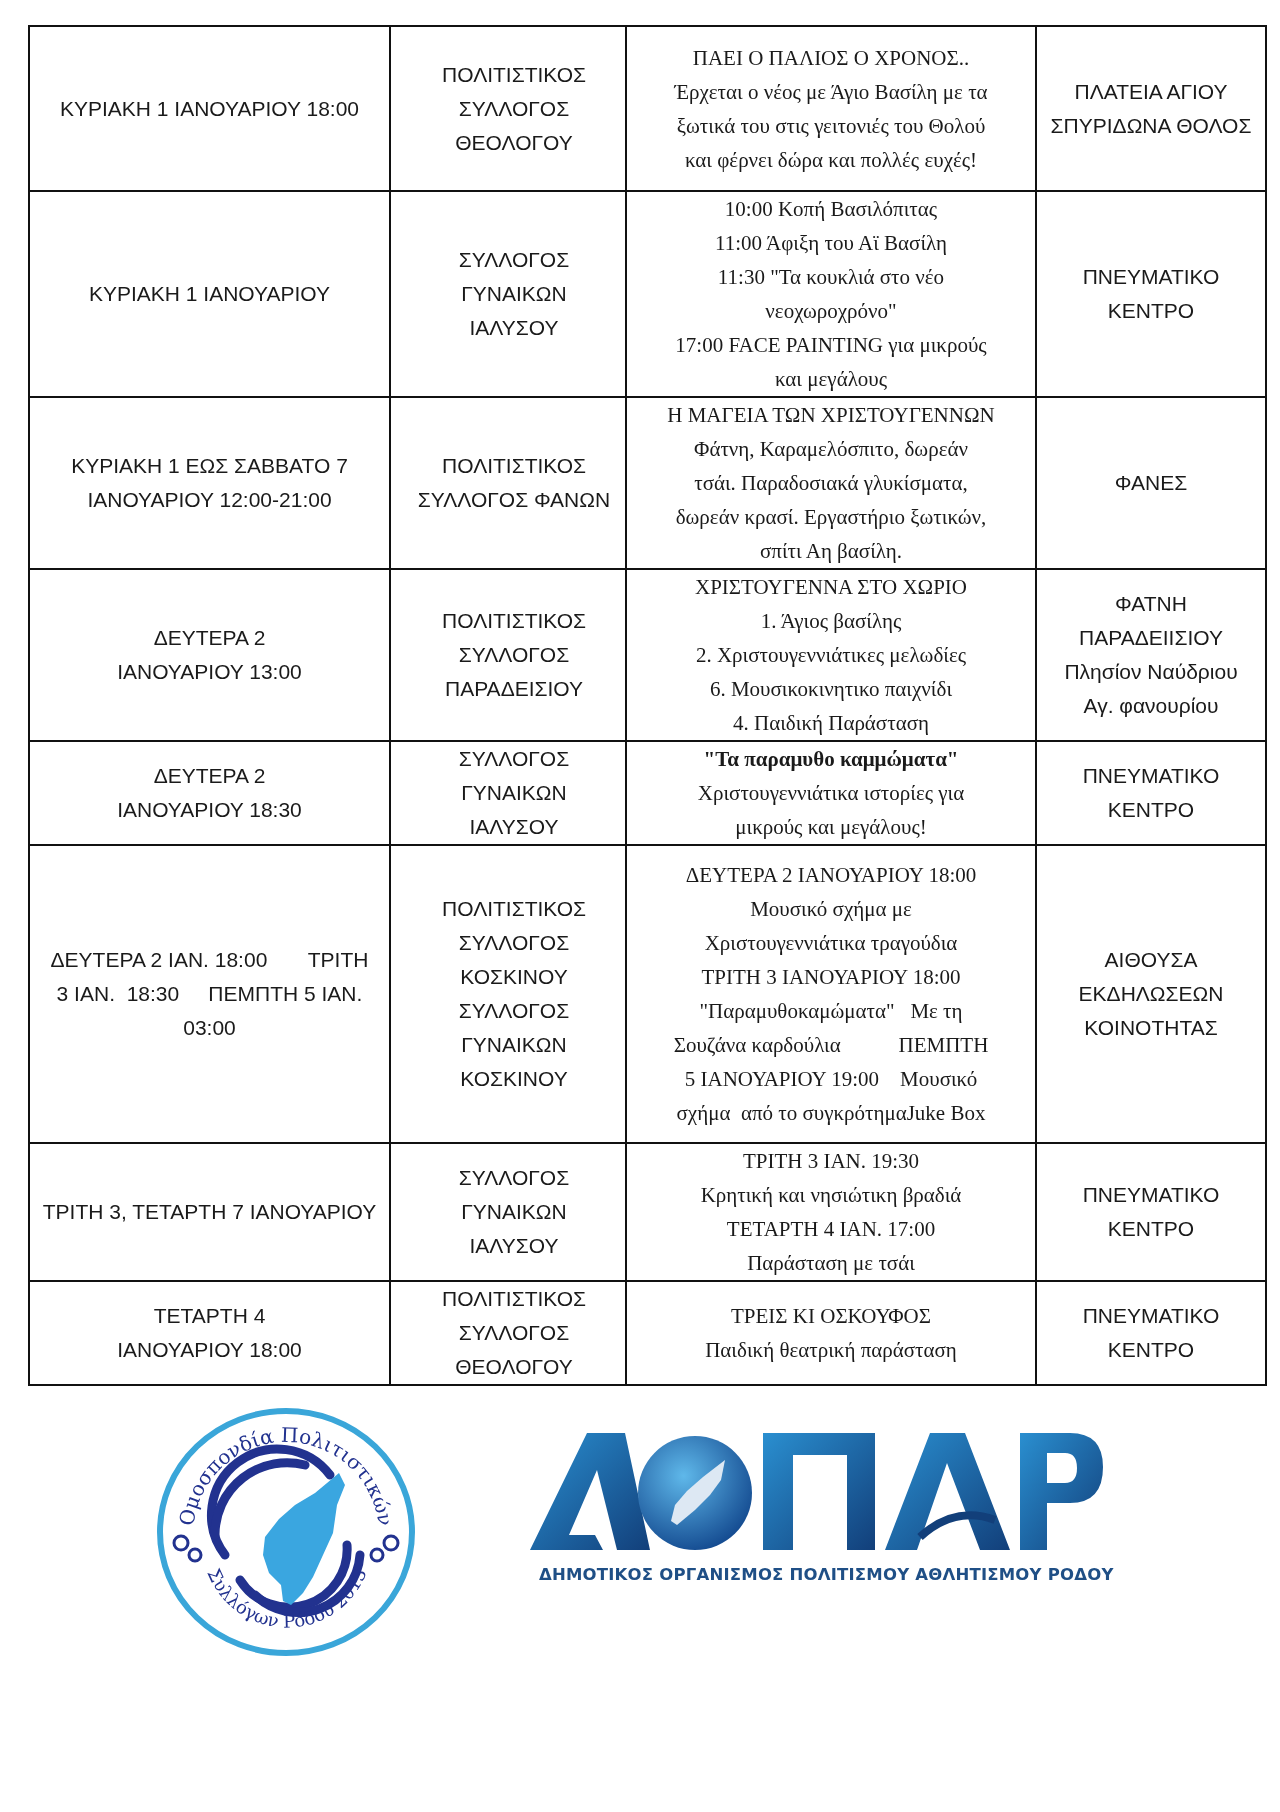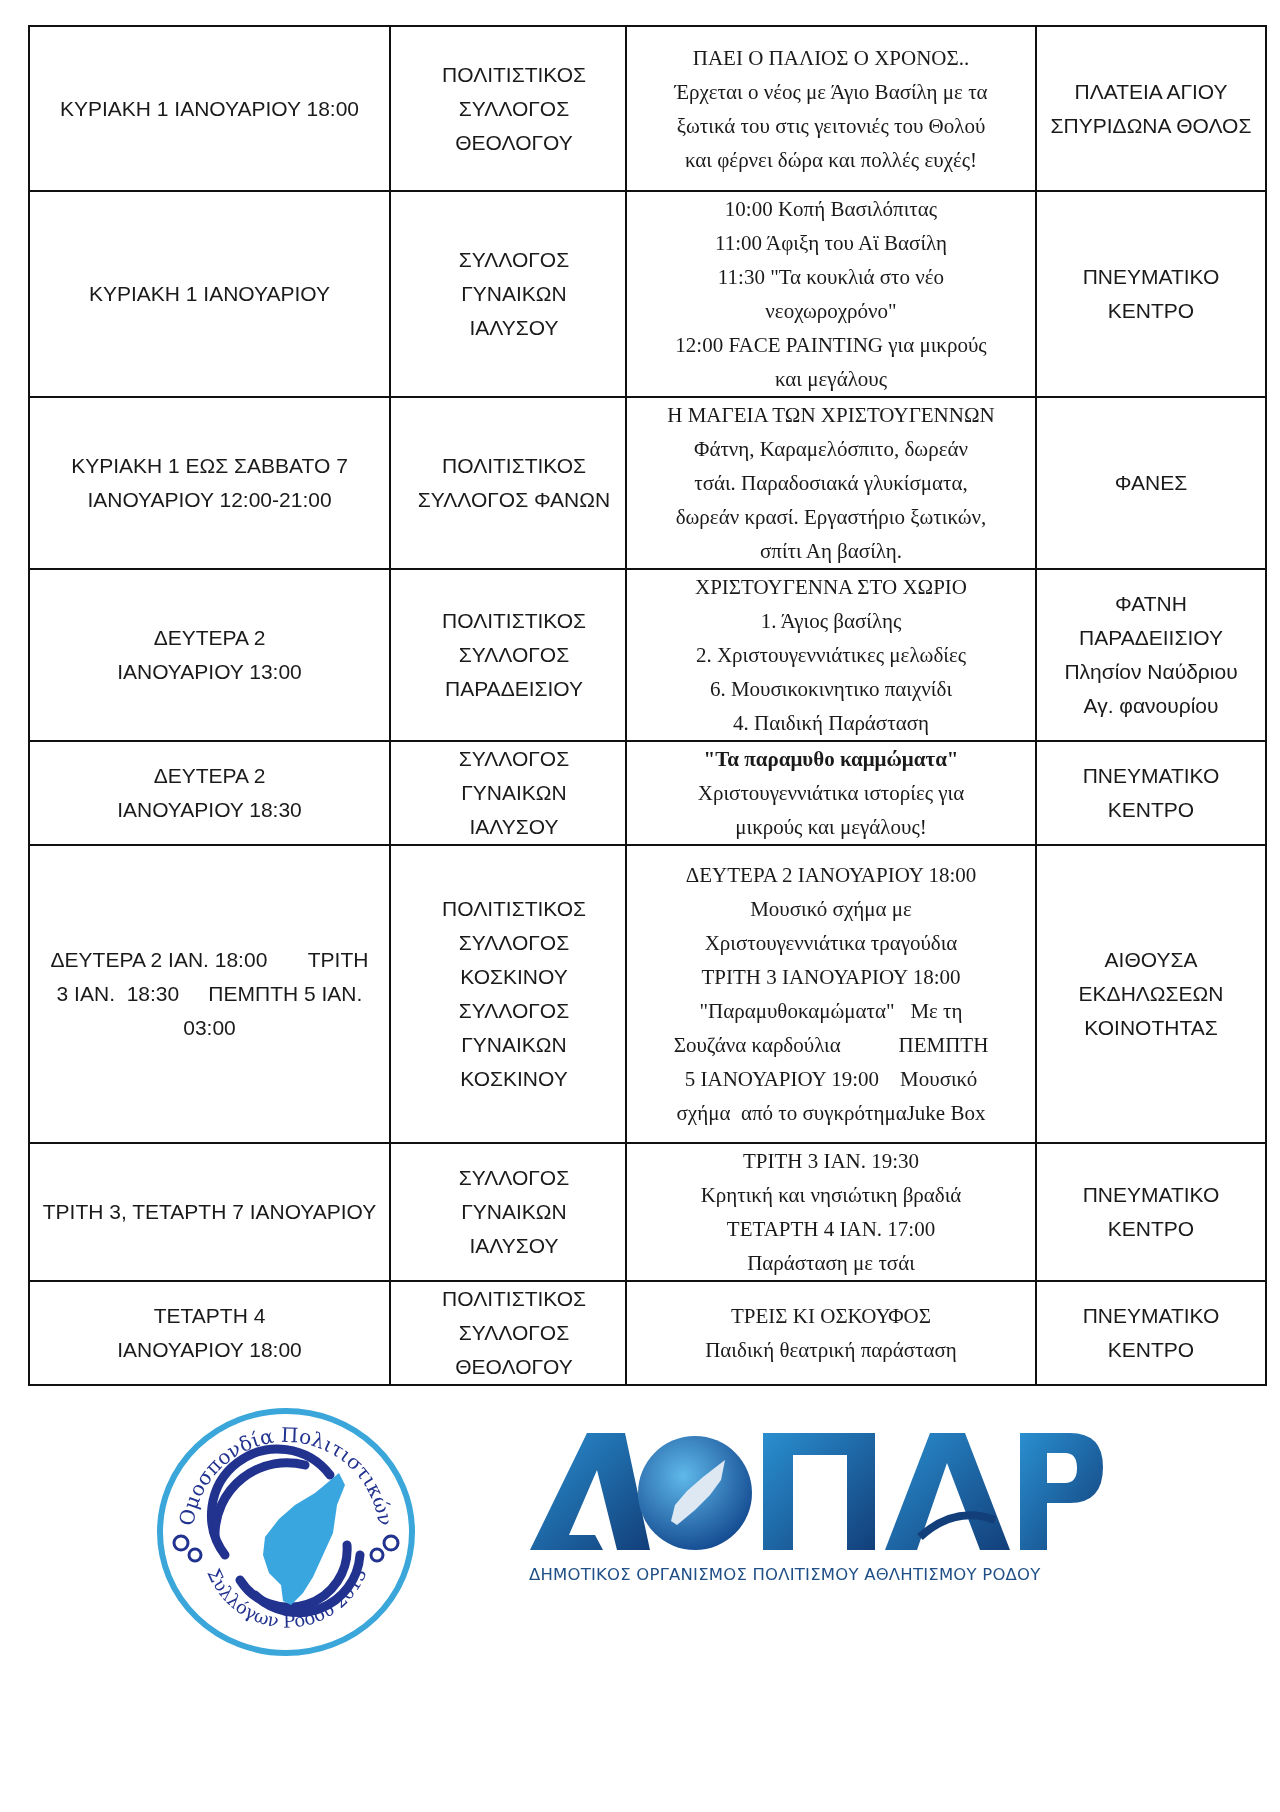--- a/index.html
+++ b/index.html
@@ -13,22 +13,22 @@
     .doc-table td.col-org { width: 214px; padding-left: 16px; }
     .doc-table td.col-desc { width: 400px; font-family: Liberation Serif, serif; }
     .doc-table td.col-place { width: 220px; }
     .line { display: block; white-space: nowrap; }
     .line.bold { font-weight: bold; }
 
     .logos { position: absolute; left: 0; top: 1380px; width: 1280px; height: 300px; }
     .fed-logo { position: absolute; left: 155px; top: 25px; width: 262px; height: 255px; }
     .dopar-logo { position: absolute; left: 525px; top: 45px; width: 580px; height: 200px; }
     .dopar-word { position: absolute; left: 0; top: 0; width: 580px; height: 130px; }
-    .dopar-caption { position: absolute; left: 4px; top: 140px; width: 580px;
-                     font-size: 16.5px; font-weight: normal; color: #1f4f86; letter-spacing: 0.2px;
+    .dopar-caption { position: absolute; left: 14px; top: 140px; width: 580px;
+                     font-size: 16.5px; font-weight: bold; color: #1f4f86; letter-spacing: 0.2px;
                      white-space: nowrap; font-family: "DejaVu Sans", sans-serif; }
   </style>
 </head>
 <body>
 
 <table class="doc-table">
   <tbody>
     <tr style="height:165px">
       <td class="col-date">
           <span class="line">ΚΥΡΙΑΚΗ 1 ΙΑΝΟΥΑΡΙΟΥ 18:00</span>
@@ -57,21 +57,21 @@
       <td class="col-org">
         <span class="line">ΣΥΛΛΟΓΟΣ</span>
         <span class="line">ΓΥΝΑΙΚΩΝ</span>
         <span class="line">ΙΑΛΥΣΟΥ</span>
       </td>
       <td class="col-desc">
         <span class="line">10:00 Κοπή Βασιλόπιτας</span>
         <span class="line">11:00 Άφιξη του Αϊ Βασίλη</span>
         <span class="line">11:30 "Τα κουκλιά στο νέο</span>
         <span class="line">νεοχωροχρόνο"</span>
-        <span class="line">12:00  FACE PAINTING για μικρούς</span>
+        <span class="line">17:00  FACE PAINTING για μικρούς</span>
         <span class="line">και μεγάλους</span>
       </td>
       <td class="col-place">
         <span class="line">ΠΝΕΥΜΑΤΙΚΟ</span>
         <span class="line">ΚΕΝΤΡΟ</span>
       </td>
     </tr>
 
     <tr style="height:166px">
       <td class="col-date">

